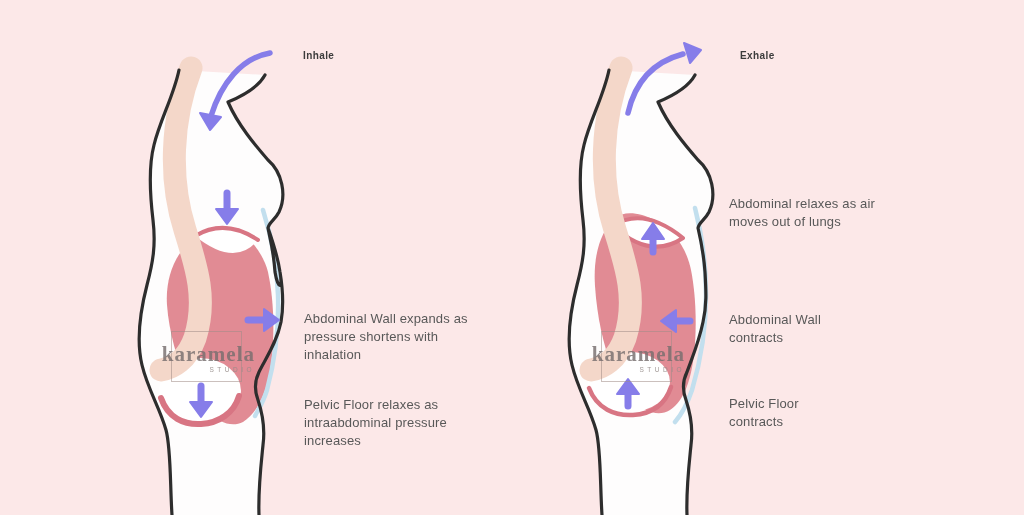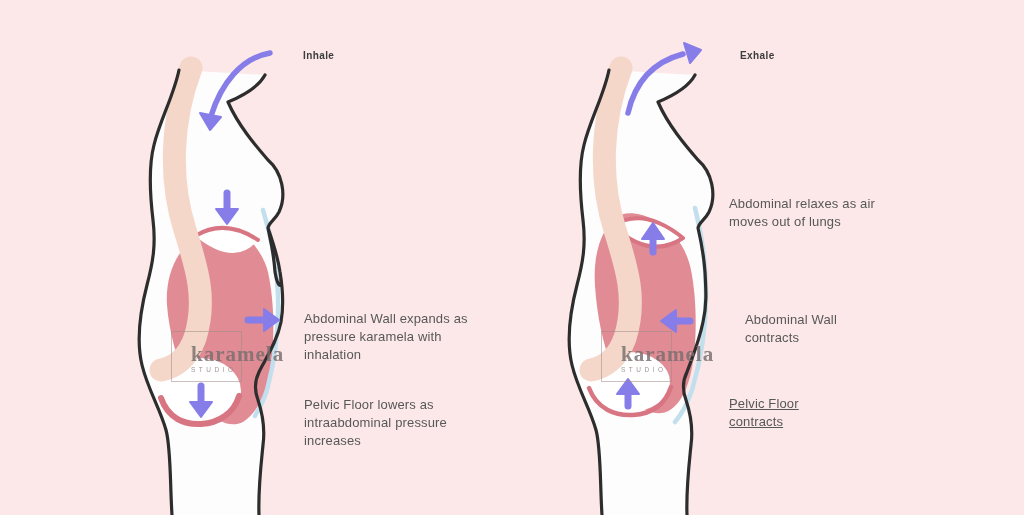--- a/index.html
+++ b/index.html
@@ -23,31 +23,31 @@
 
   .ann{
     position:absolute;width:230px;
     font-size:13px;line-height:18px;color:#585858;
     letter-spacing:.15px;white-space:pre-line;
   }
   #ann-inhale-diaphragm{left:304px;top:208px;}
   #ann-inhale-abwall{left:304px;top:310px;}
   #ann-inhale-pelvic{left:304px;top:396px;}
   #ann-exhale-diaphragm{left:729px;top:195px;}
-  #ann-exhale-abwall{left:729px;top:311px;margin-left:16px;}
-  #ann-exhale-pelvic{left:729px;top:395px;text-decoration:underline;}
+  #ann-exhale-abwall{left:729px;top:311px;}
+  #ann-exhale-pelvic{left:729px;top:395px;}
 
   .wm-frame{
     position:absolute;top:331px;width:69px;height:49px;
     border:1px solid rgba(160,140,135,.55);z-index:4;
   }
   #wm-frame-left{left:171px;}
   #wm-frame-right{left:601px;}
   .wm-text{
-    position:absolute;top:343px;width:100px;text-align:left;z-index:5;margin-left:36px;
+    position:absolute;top:343px;width:100px;text-align:right;z-index:5;
   }
   #wm-text-left{left:155px;}
   #wm-text-right{left:585px;}
   .wm-name{
     display:block;
     font-family:"Liberation Serif","DejaVu Serif",serif;
     font-weight:700;font-size:21px;line-height:22px;
     color:rgba(118,110,110,.82);letter-spacing:1px;
   }
   .wm-sub{
@@ -165,23 +165,23 @@
   <div id="wm-frame-right" class="wm-frame"></div>
   <div id="wm-text-right" class="wm-text">
     <span class="wm-name">karamela</span>
     <span class="wm-sub">STUDIO</span>
   </div>
 
   <div id="inhale-title" class="phase-title">Inhale</div>
   <div id="exhale-title" class="phase-title">Exhale</div>
 
   <div id="ann-inhale-abwall" class="ann">Abdominal Wall expands as
-pressure karamela with
+pressure shortens with
 inhalation</div>
-  <div id="ann-inhale-pelvic" class="ann">Pelvic Floor lowers as
+  <div id="ann-inhale-pelvic" class="ann">Pelvic Floor relaxes as
 intraabdominal pressure
 increases</div>
 
   <div id="ann-exhale-diaphragm" class="ann">Abdominal relaxes as air
 moves out of lungs</div>
   <div id="ann-exhale-abwall" class="ann">Abdominal Wall
 contracts</div>
   <div id="ann-exhale-pelvic" class="ann">Pelvic Floor
 contracts</div>
 

